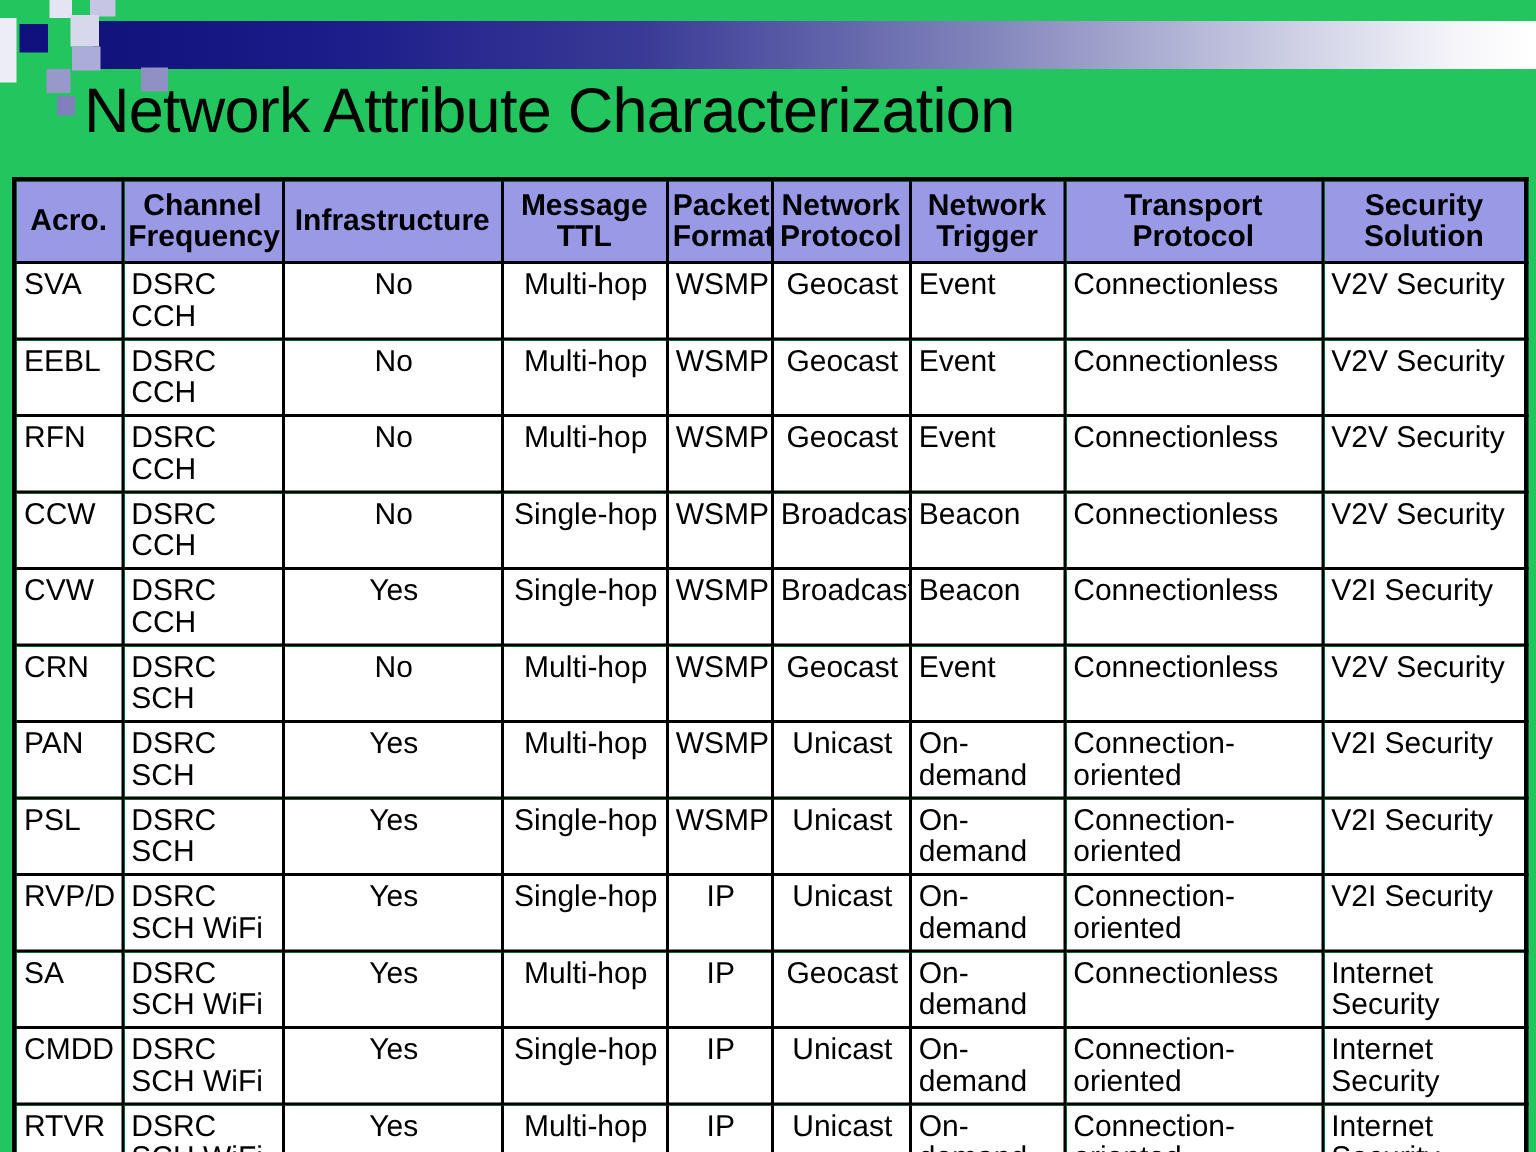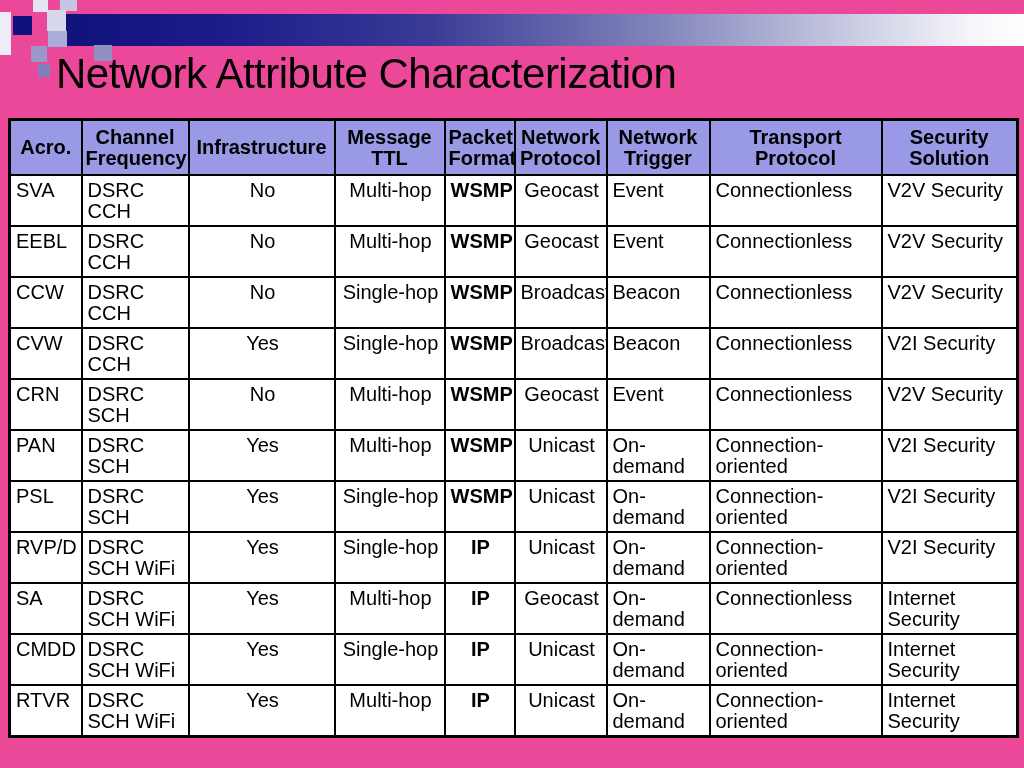--- a/index.html
+++ b/index.html
@@ -1,19 +1,19 @@
 <!DOCTYPE html>
 <html style="--header-bg: #9999E6; --packet-highlight: #FAC365; --border: #000000; --bar-navy: #12127C;"><head>
 <meta charset="utf-8">
 <style>
   html,body { margin:0; padding:0; background:#fff; }
   body { font-family:"Liberation Sans", sans-serif; }
   .slide {
     position:relative; width:1024px; height:768px;
-    background:#ec4899; overflow:hidden;
+    background:#22c55e; overflow:hidden;
   }
   
   .bar {
     position:absolute; left:62px; top:14px; width:962px; height:32px;
     background:linear-gradient(90deg,
       var(--bar-navy,#12127C) 0%, #1B1B8A 16%, #3A3A96 38%,
       #8285BB 62%, #C9CBE2 82%, #F7F7FB 95%, #FFFFFF 100%);
   }
   .sq { position:absolute; }
   
@@ -35,21 +35,21 @@
   }
   table.net th {
     background:var(--header-bg,#9999E6);
     font-weight:700; text-align:center; vertical-align:middle;
     white-space:pre-line; height:49px; padding:2px 3px;
   }
   table.net td {
     vertical-align:top; height:22px;
     padding:4px 3px 3px 5px; background:#fff;
   }
-  td.hl { background:var(--packet-highlight,#FAC365);font-weight:bold; }
+  td.hl { background:var(--packet-highlight,#FAC365); }
   .al-left { text-align:left; }
   .al-center { text-align:center; }
 </style>
 </head>
 <body>
 
 <div class="slide">
 
   <div class="bar"></div>
   <div class="sq" style="left:0;   top:12px; width:11px; height:43px; background:#EDEDF7;"></div>
@@ -112,20 +112,31 @@
           <td class="al-left">DSRC CCH</td>
           <td class="al-center">No</td>
           <td class="al-center">Multi-hop</td>
           <td class="al-center hl">WSMP</td>
           <td class="al-center">Geocast</td>
           <td class="al-left">Event</td>
           <td class="al-left">Connectionless</td>
           <td class="al-left">V2V Security</td>
         </tr>
         <tr>
+          <td class="al-left">RFN</td>
+          <td class="al-left">DSRC CCH</td>
+          <td class="al-center">No</td>
+          <td class="al-center">Multi-hop</td>
+          <td class="al-center hl">WSMP</td>
+          <td class="al-center">Geocast</td>
+          <td class="al-left">Event</td>
+          <td class="al-left">Connectionless</td>
+          <td class="al-left">V2V Security</td>
+        </tr>
+        <tr>
           <td class="al-left">CCW</td>
           <td class="al-left">DSRC CCH</td>
           <td class="al-center">No</td>
           <td class="al-center">Single-hop</td>
           <td class="al-center hl">WSMP</td>
           <td class="al-center">Broadcast</td>
           <td class="al-left">Beacon</td>
           <td class="al-left">Connectionless</td>
           <td class="al-left">V2V Security</td>
         </tr>

